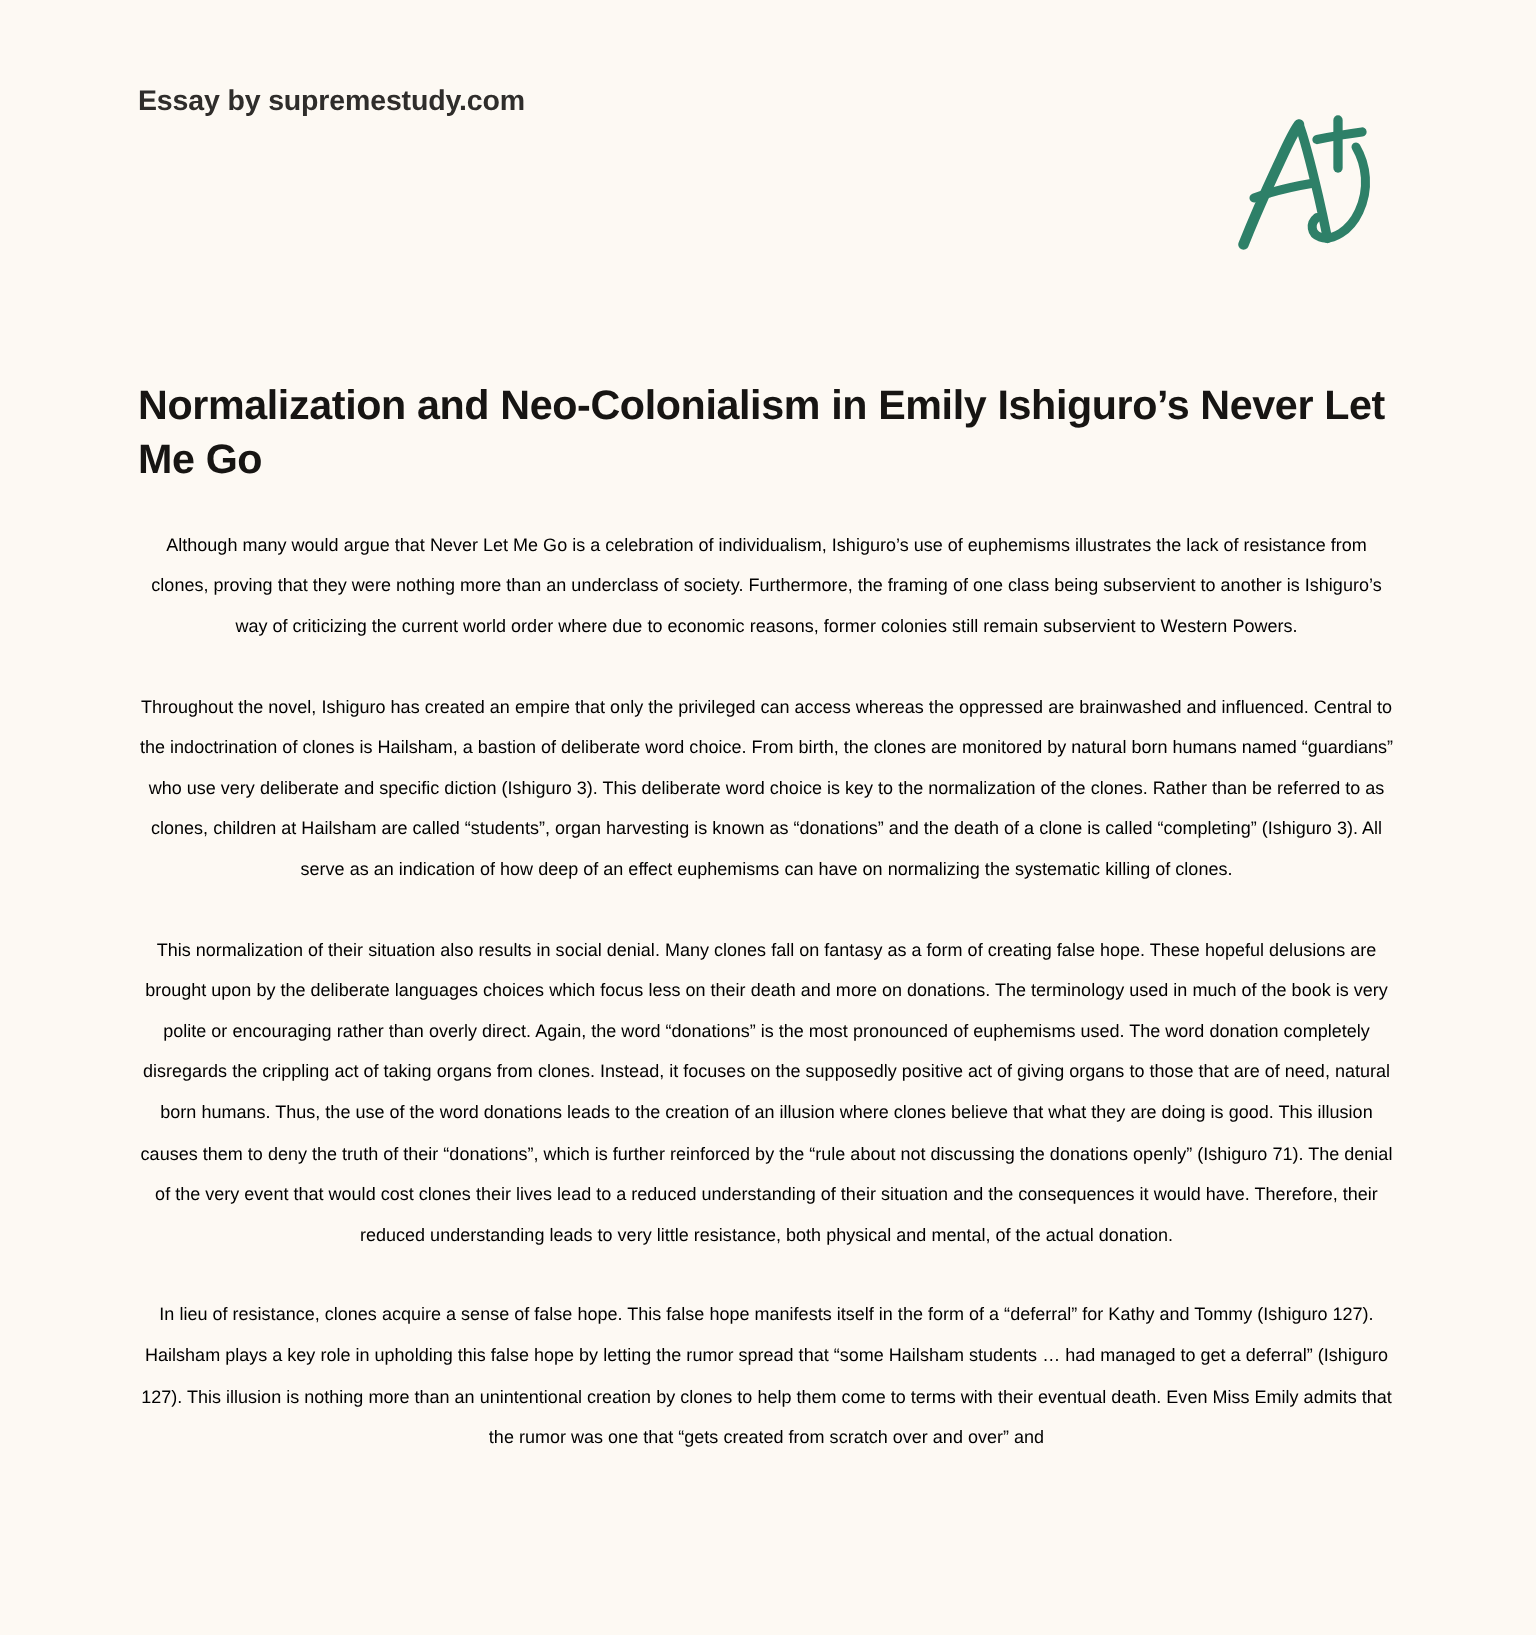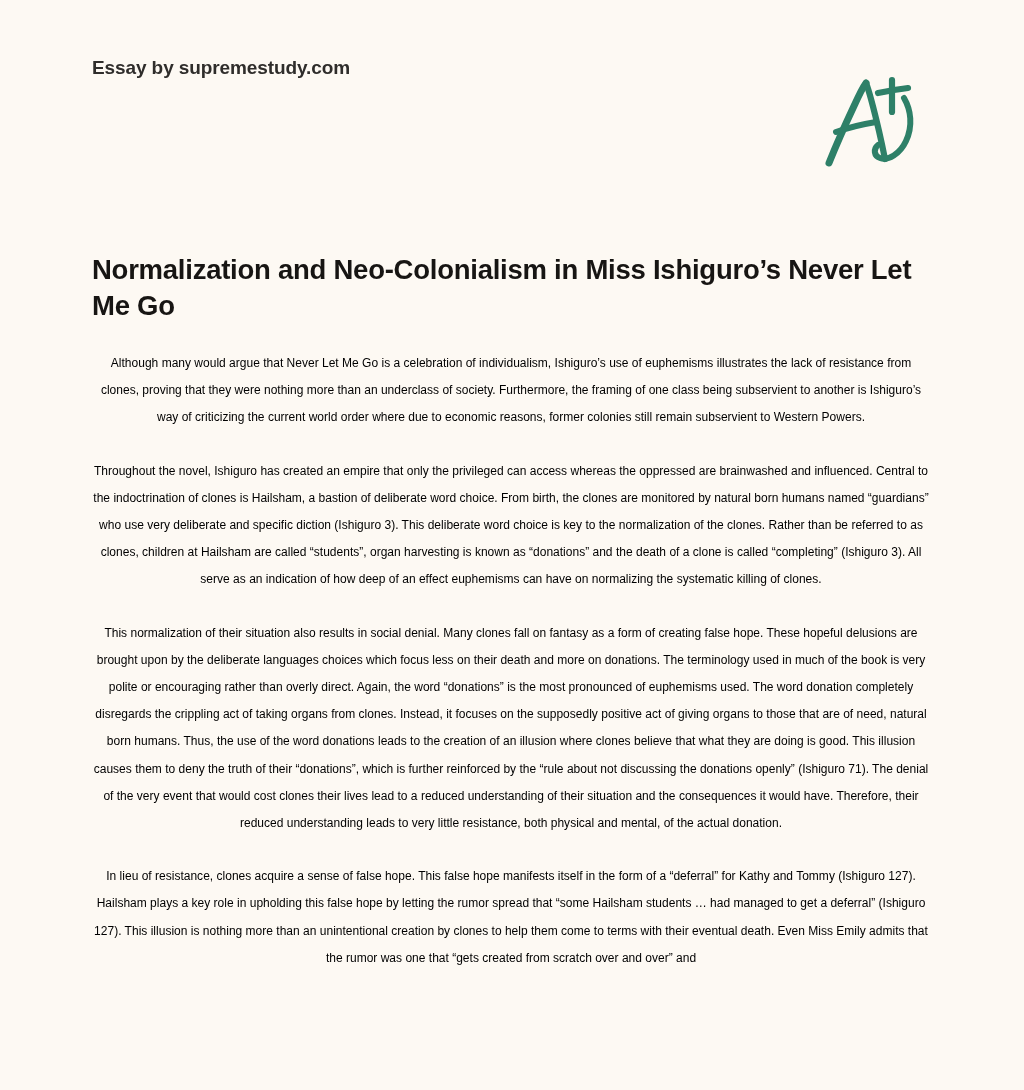--- a/index.html
+++ b/index.html
@@ -126,21 +126,21 @@
 
         <path d="M80 18 C80 29 80 40 80 50" stroke-width="6.2"></path>
 
         <path d="M66 31 C76 29 88 27 96 26" stroke-width="6.2"></path>
 
         <path d="M92 36 C99 48 101 64 94 79 C88 92 76 99 68 96 C62 94 61 87 66 83" stroke-width="6"></path>
       </g>
     </svg>
   </div>
 
-  <h1 class="doc-title">Normalization and Neo-Colonialism in Miss Ishiguro’s Never Let Me Go</h1>
+  <h1 class="doc-title">Normalization and Neo-Colonialism in Emily Ishiguro’s Never Let Me Go</h1>
 
   <div class="body-copy">
     <p>Although many would argue that Never Let Me Go is a celebration of individualism, Ishiguro’s use of euphemisms illustrates the lack of resistance from clones, proving that they were nothing more than an underclass of society. Furthermore, the framing of one class being subservient to another is Ishiguro’s way of criticizing the current world order where due to economic reasons, former colonies still remain subservient to Western Powers.</p>
     <p>Throughout the novel, Ishiguro has created an empire that only the privileged can access whereas the oppressed are brainwashed and influenced. Central to the indoctrination of clones is Hailsham, a bastion of deliberate word choice. From birth, the clones are monitored by natural born humans named “guardians” who use very deliberate and specific diction (Ishiguro 3). This deliberate word choice is key to the normalization of the clones. Rather than be referred to as clones, children at Hailsham are called “students”, organ harvesting is known as “donations” and the death of a clone is called “completing” (Ishiguro 3). All serve as an indication of how deep of an effect euphemisms can have on normalizing the systematic killing of clones.</p>
     <p>This normalization of their situation also results in social denial. Many clones fall on fantasy as a form of creating false hope. These hopeful delusions are brought upon by the deliberate languages choices which focus less on their death and more on donations. The terminology used in much of the book is very polite or encouraging rather than overly direct. Again, the word “donations” is the most pronounced of euphemisms used. The word donation completely disregards the crippling act of taking organs from clones. Instead, it focuses on the supposedly positive act of giving organs to those that are of need, natural born humans. Thus, the use of the word donations leads to the creation of an illusion where clones believe that what they are doing is good. This illusion causes them to deny the truth of their “donations”, which is further reinforced by the “rule about not discussing the donations openly” (Ishiguro 71). The denial of the very event that would cost clones their lives lead to a reduced understanding of their situation and the consequences it would have. Therefore, their reduced understanding leads to very little resistance, both physical and mental, of the actual donation.</p>
     <p>In lieu of resistance, clones acquire a sense of false hope. This false hope manifests itself in the form of a “deferral” for Kathy and Tommy (Ishiguro 127). Hailsham plays a key role in upholding this false hope by letting the rumor spread that “some Hailsham students … had managed to get a deferral” (Ishiguro 127). This illusion is nothing more than an unintentional creation by clones to help them come to terms with their eventual death. Even Miss Emily admits that the rumor was one that “gets created from scratch over and over” and</p>
   </div>
 
 </div>
 

